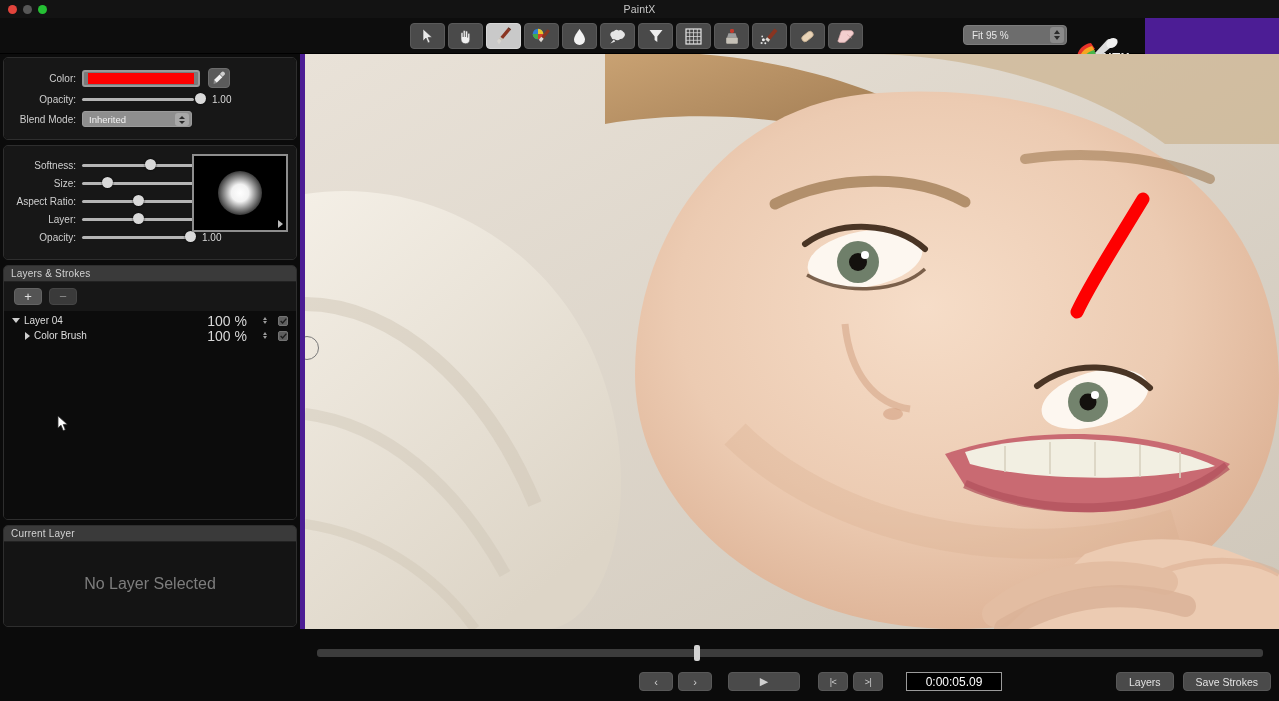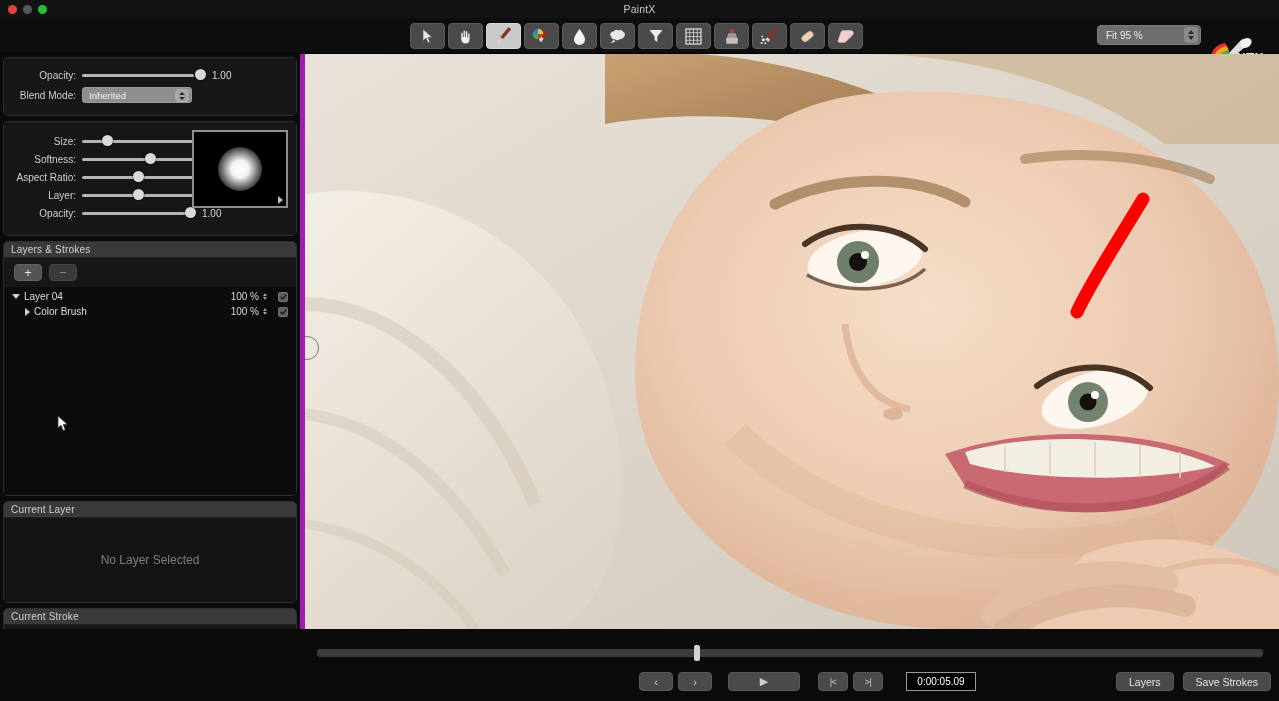--- a/index.html
+++ b/index.html
@@ -2,40 +2,40 @@
 <html><head>
 <meta charset="utf-8">
 <style>
   * { box-sizing: border-box; margin: 0; padding: 0; }
   html, body {
     width: 1279px; height: 701px;
     background: #000; overflow: hidden;
     font-family: "Liberation Sans", sans-serif;
     -webkit-font-smoothing: antialiased;
   }
-  #app { position: relative; width: 1279px; height: 701px; background: #a21caf; }
+  #app { position: relative; width: 1279px; height: 701px; background: #4c1d95; }
 
   
   .titlebar {
     position: absolute; left: 0; top: 0; width: 1279px; height: 18px;
     background: #131313; display: flex; align-items: center;
   }
   .traffic { display: flex; gap: 6px; margin-left: 8px; }
   .dot { width: 9px; height: 9px; border-radius: 50%; }
   .dot.red { background: #e2443c; }
   .dot.yellow { background: #575757; }
   .dot.green { background: #25c034; }
   .win-title {
     position: absolute; left: 0; right: 0; text-align: center;
     font-size: 10.5px; color: #c7c7c7; letter-spacing: .2px;
   }
 
   
   .toolbar {
-    position: absolute; left: 0; top: 18px; width: 1279px; height: 36px;
+    position: absolute; left: 0; top: 18px; width: 1145px; height: 36px;
     background: #0d0d0d; border-bottom: 1px solid #000;
   }
   .tools {
     position: absolute; left: 410px; top: 5px;
     display: flex; gap: 3px;
   }
   .tool {
     width: 35px; height: 26px; border-radius: 4px;
     background: #4a4a4a; border: 1px solid #5a5a5a;
     display: flex; align-items: center; justify-content: center;
@@ -164,39 +164,39 @@
   .layer-row {
     display: flex; align-items: center; height: 15px; cursor: pointer;
     font-size: 10px; color: #dedede; padding-right: 8px;
   }
   .layer-row .tri {
     width: 0; height: 0; margin-right: 4px;
   }
   .tri.down { border-left: 4px solid transparent; border-right: 4px solid transparent; border-top: 5px solid #cfcfcf; }
   .tri.right { border-top: 4px solid transparent; border-bottom: 4px solid transparent; border-left: 5px solid #cfcfcf; }
   .layer-row .name { flex: 1; }
-  .layer-row .pct { font-size: 10px; color: #d8d8d8; margin-right: 2px; }
+  .layer-row .pct { font-size: 14px; color: #d8d8d8; margin-right: 14px; }
   .layer-row .mini-step {
     width: 7px; height: 11px; display: flex; flex-direction: column;
     align-items: center; justify-content: center; gap: 1px; margin-right: 10px;
   }
   .layer-row .mini-step i { width: 0; height: 0;
     border-left: 2.5px solid transparent; border-right: 2.5px solid transparent; }
   .layer-row .mini-step i.up { border-bottom: 3px solid #9b9b9b; }
   .layer-row .mini-step i.dn { border-top: 3px solid #9b9b9b; }
   .chk {
     width: 10px; height: 10px; border-radius: 2px;
     background: #5e5e5e; border: 1px solid #737373;
     display: flex; align-items: center; justify-content: center;
   }
   .chk svg { display: block; }
 
   .empty-msg {
     height: 84px; display: flex; align-items: center; justify-content: center;
-    font-size: 12px; color: #7d7d7d; background: #141414;
+    font-size: 16px; color: #7d7d7d; background: #141414;
   }
 
   
   .canvas-area {
     position: absolute; left: 305px; top: 54px; width: 974px; height: 575px;
     background: #000; overflow: hidden;
   }
   .photo { position: absolute; left: 0; top: 0; width: 974px; height: 575px; }
   .cursor-circle {
     position: absolute; left: -10px; top: 282px; width: 24px; height: 24px;
@@ -219,24 +219,24 @@
   .transport { position: absolute; left: 639px; top: 43px; display: flex; align-items: center; gap: 5px; }
   .tbtn {
     height: 19px; border-radius: 4px; background: #4a4a4a; border: 1px solid #585858;
     display: flex; align-items: center; justify-content: center;
     color: #cfcfcf; font-size: 11px; cursor: pointer;
   }
   .tbtn.w34 { width: 34px; }
   .tbtn.w72 { width: 72px; }
   .tbtn.w30 { width: 30px; font-size: 9px; letter-spacing: -.5px; }
   .timecode {
-    margin-left: 18px; width: 70px; height: 19px;
+    margin-left: 18px; width: 96px; height: 19px;
     background: #000; border: 1px solid #9a9a9a;
     display: flex; align-items: center; justify-content: center;
-    font-size: 10px; color: #ffffff; cursor: text;
+    font-size: 12px; color: #ffffff; cursor: text;
   }
   .actions { position: absolute; right: 8px; top: 43px; display: flex; gap: 9px; }
   .abtn {
     height: 19px; padding: 0 12px; border-radius: 4px;
     background: #4a4a4a; border: 1px solid #585858;
     display: flex; align-items: center; justify-content: center;
     font-size: 10.5px; color: #e2e2e2; cursor: pointer;
   }
 
   .mouse-ptr { position: absolute; left: 57px; top: 361px; }
@@ -370,20 +370,33 @@
         <ellipse cx="43" cy="6" rx="6" ry="4.5" transform="rotate(-35 43 6)" fill="#f0f0f0"></ellipse>
       </svg>
       <span class="logo-text"><span>PAINT</span><span class="x">X</span></span>
     </div>
   </div>
 
   <div class="sidebar">
 
     <div class="panel">
       <div class="panel-body" style="padding:8px 0 9px 0;">
+        <div class="row" style="height:24px;">
+          <div class="lbl">Color:</div>
+          <div class="swatch">
+              <i></i>
+            </div>
+          <div class="eyedrop">
+            <svg width="14" height="14" viewBox="0 0 14 14">
+              <path d="M9.4 1.3a2 2 0 012.9 2.8L10.6 5.8 7.9 3.1z" fill="#cfcfcf"></path>
+              <path d="M7.6 3.5l2.7 2.7-5.6 5.6-2.7-2.7z" fill="#f4f4f4"></path>
+              <path d="M1.9 9.3l2.7 2.7-3 1z" fill="#8e8e8e"></path>
+            </svg>
+          </div>
+        </div>
         <div class="row">
           <div class="lbl">Opacity:</div>
           <div class="slider" style="width:122px">
             <div class="track"></div>
               <div class="knob" style="left:118px"></div>
           </div>
           <div class="val">1.00</div>
         </div>
         <div class="row" style="height:22px;">
           <div class="lbl">Blend Mode:</div>
@@ -395,34 +408,34 @@
               </div>
           </div>
         </div>
       </div>
     </div>
 
     <div class="panel">
       <div class="panel-body" style="position:relative;padding:10px 0 10px 0;height:113px;">
 
         <div class="row">
+          <div class="lbl">Softness:</div>
+          <div class="slider">
+              <div class="track"></div>
+              <div class="knob" style="left:68px"></div>
+            </div>
+          <div class="val">61%</div>
+        </div>
+        <div class="row">
           <div class="lbl">Size:</div>
           <div class="slider">
               <div class="track"></div>
               <div class="knob" style="left:25px"></div>
             </div>
           <div class="val">9.6</div>
-        </div>
-        <div class="row">
-          <div class="lbl">Softness:</div>
-          <div class="slider">
-              <div class="track"></div>
-              <div class="knob" style="left:68px"></div>
-            </div>
-          <div class="val">61%</div>
         </div>
         <div class="row">
           <div class="lbl">Aspect Ratio:</div>
           <div class="slider">
               <div class="track"></div>
               <div class="knob" style="left:56px"></div>
             </div>
           <div class="val">1.00</div>
         </div>
         <div class="row">

